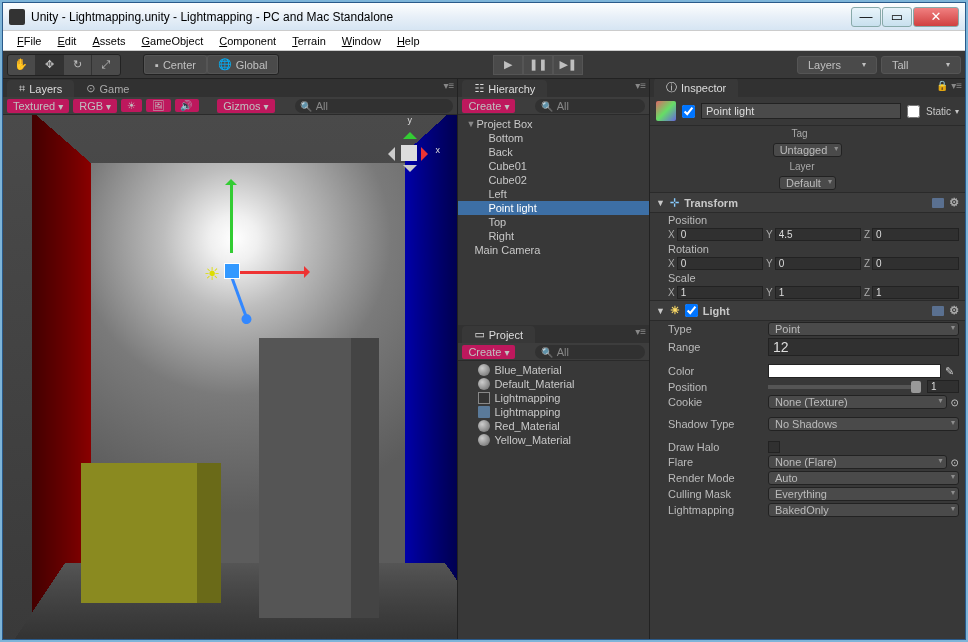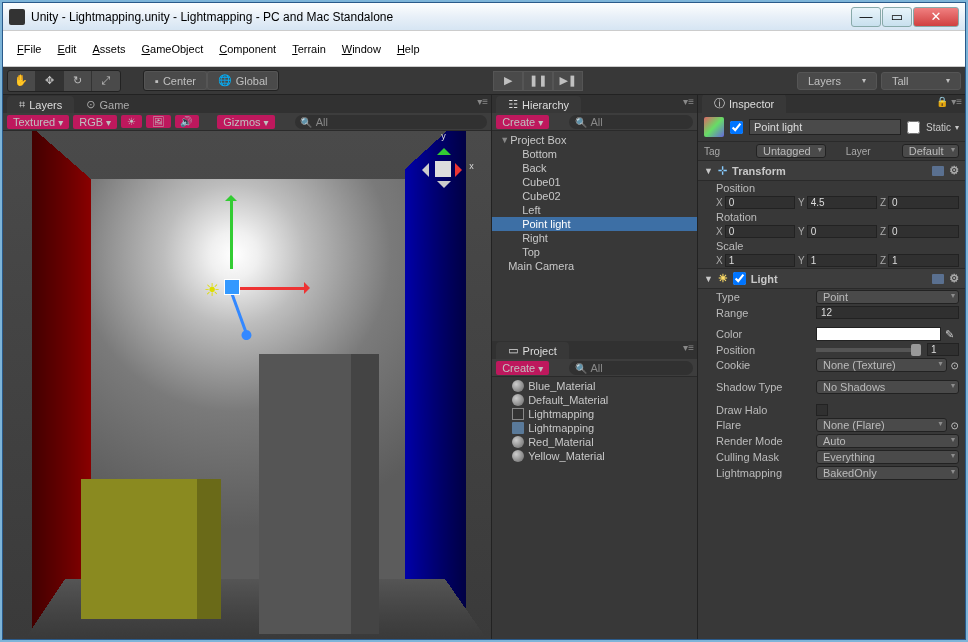--- a/index.html
+++ b/index.html
@@ -6,21 +6,21 @@
 body { background: #7db4d8; width: 968px; height: 642px; overflow: hidden; }
 .window { width: 964px; height: 638px; margin: 2px; background: #fff; border: 1px solid #2a5a8a; display: flex; flex-direction: column; }
 .titlebar { height: 28px; background: linear-gradient(to bottom, #fdfefe, #e8f0f8 50%, #d6e5f3); display: flex; align-items: center; padding: 0 6px; border-bottom: 1px solid #ccc; }
 .titlebar-icon { width: 16px; height: 16px; margin-right: 6px; background: #333; border-radius: 2px; }
 .titlebar-text { flex: 1; color: #000; font-size: 12px; }
 .win-buttons { display: flex; gap: 1px; }
 .win-btn { width: 30px; height: 20px; border: 1px solid #8aa; border-radius: 3px; display: flex; align-items: center; justify-content: center; font-size: 13px; cursor: pointer; }
 .win-btn.min { background: linear-gradient(#e8f4fa,#c8e0ee); }
 .win-btn.max { background: linear-gradient(#e8f4fa,#c8e0ee); }
 .win-btn.close { background: linear-gradient(#f08080,#d04040); width: 46px; color: #fff; }
-.menubar { height: 36px; display: flex; align-items: center; padding: 0 8px; gap: 4px; background: #fff; border-bottom: 1px solid #ccc; }
+.menubar { height: 20px; display: flex; align-items: center; padding: 0 8px; gap: 4px; background: #fff; border-bottom: 1px solid #ccc; }
 .menu-item { padding: 2px 6px; cursor: pointer; color: #000; }
 .menu-item u { text-decoration: underline; }
 .toolbar { height: 28px; background: #383838; display: flex; align-items: center; padding: 3px 4px; gap: 4px; border-bottom: 1px solid #222; }
 .tool-group { display: flex; background: #4a4a4a; border: 1px solid #222; border-radius: 3px; }
 .tool-btn { width: 28px; height: 20px; display: flex; align-items: center; justify-content: center; color: #c0c0c0; cursor: pointer; border-right: 1px solid #333; }
 .tool-btn:last-child { border-right: none; }
 .tool-btn.active { background: #333; }
 .tool-text-btn { padding: 2px 10px; background: #4a4a4a; border: 1px solid #555; border-radius: 3px; color: #c0c0c0; cursor: pointer; display: flex; align-items: center; gap: 4px; }
 .spacer { flex: 1; }
 .play-group { display: flex; }
@@ -73,36 +73,36 @@
 .project-item { padding: 1px 4px 1px 20px; color: #c8c8c8; cursor: pointer; display: flex; align-items: center; gap: 4px; }
 .proj-ico { width: 12px; height: 12px; display: inline-block; }
 .proj-ico.mat { background: radial-gradient(circle at 35% 35%, #ccc, #666); border-radius: 50%; }
 .proj-ico.scene { background: #333; border: 1px solid #888; }
 .proj-ico.folder { background: #5a7a9a; border-radius: 1px; }
 .inspector { flex: 1; background: #383838; overflow-y: auto; color: #c8c8c8; }
 .insp-header { display: flex; align-items: center; padding: 4px 6px; gap: 4px; border-bottom: 1px solid #2a2a2a; }
 .insp-header .cube-ico { width: 20px; height: 20px; background: linear-gradient(135deg, #d66, #6d6 50%, #66d); border-radius: 2px; }
 .insp-header input[type=checkbox] { margin: 0 2px; }
 .insp-header .name-field { flex: 1; background: #4a4a4a; border: 1px solid #222; padding: 1px 4px; color: #ddd; }
-.insp-row { display: flex; align-items: center; padding: 2px 6px; gap: 20px; }
+.insp-row { display: flex; align-items: center; padding: 2px 6px; gap: 4px; flex-direction: column; }
 .insp-row .lbl { width: 32px; color: #aaa; font-size: 10px; }
 .mini-select { background: #4a4a4a; border: 1px solid #222; border-radius: 3px; padding: 0 14px 0 6px; color: #bbb; font-size: 10px; position: relative; cursor: pointer; }
 .mini-select::after { content: '▾'; position: absolute; right: 3px; font-size: 8px; opacity: .6 }
 .component-hdr { background: #3d3d3d; padding: 3px 6px; display: flex; align-items: center; gap: 5px; border-top: 1px solid #2a2a2a; border-bottom: 1px solid #2a2a2a; font-weight: bold; cursor: pointer; }
 .component-hdr .arrow { font-size: 9px; }
 .component-hdr .title { flex: 1; }
 .component-hdr .gear::after { content:'⚙'; font-size:11px; color:#aaa;}
 .component-hdr .book { width:12px; height:10px; background:#5a7090; border-radius:1px;}
 .prop-row { display: flex; align-items: center; padding: 1px 6px 1px 18px; gap: 4px; }
 .prop-row .plabel { width: 96px; color: #bbb; font-size: 11px; }
 .vec3 { display: flex; gap: 3px; flex: 1; }
 .vec3 .axis { display: flex; align-items: center; gap: 2px; flex: 1; }
 .vec3 .axis span { color: #aaa; font-size: 10px; }
 .num-field { background: #303030; border: 1px solid #222; padding: 0 3px; color: #ddd; flex: 1; width: 36px; font-size: 10px; }
-.wide-field { background: #303030; border: 1px solid #222; padding: 0 4px; color: #ddd; flex: 1; font-size: 10px; }
+.wide-field { background: #303030; border: 1px solid #222; padding: 0 4px; color: #ddd; flex: 1; font-size: 14px; }
 .color-swatch { flex: 1; height: 14px; background: #fff; border: 1px solid #222; }
 .dropper { width: 14px; color: #ccc; cursor: pointer; }
 .slider-row { display: flex; align-items: center; gap: 6px; flex: 1; }
 .slider { flex: 1; height: 4px; background: #555; position: relative; }
 .slider .thumb { position: absolute; right: 0; top: -4px; width: 10px; height: 12px; background: #999; border-radius: 2px; }
 .chk { width: 12px; height: 12px; background: #303030; border: 1px solid #222; }
 .panel-menu { position:absolute; right:3px; top:1px; color:#888; font-size:10px; cursor:pointer; }
 .panel-lock { position:absolute; right:16px; top:1px; color:#888; font-size:10px; }
 .tab-strip { position: relative; }
 </style>
@@ -228,22 +228,22 @@
             <span class="arrow">▼</span>
             <span>Project Box</span>
           </div>
         <div id="hier-children">
             <div class="tree-item child">Bottom</div>
             <div class="tree-item child">Back</div>
             <div class="tree-item child">Cube01</div>
             <div class="tree-item child">Cube02</div>
             <div class="tree-item child">Left</div>
             <div class="tree-item child selected">Point light</div>
+            <div class="tree-item child">Top</div>
             <div class="tree-item child">Right</div>
-            <div class="tree-item child">Top</div>
           </div>
         <div class="tree-item" style="padding-left:16px">
             <span>Main Camera</span>
           </div>
       </div>
 
       <div class="tabs tab-strip">
         <div class="tab active">
             <span>▭</span>
             <span>Project</span>

